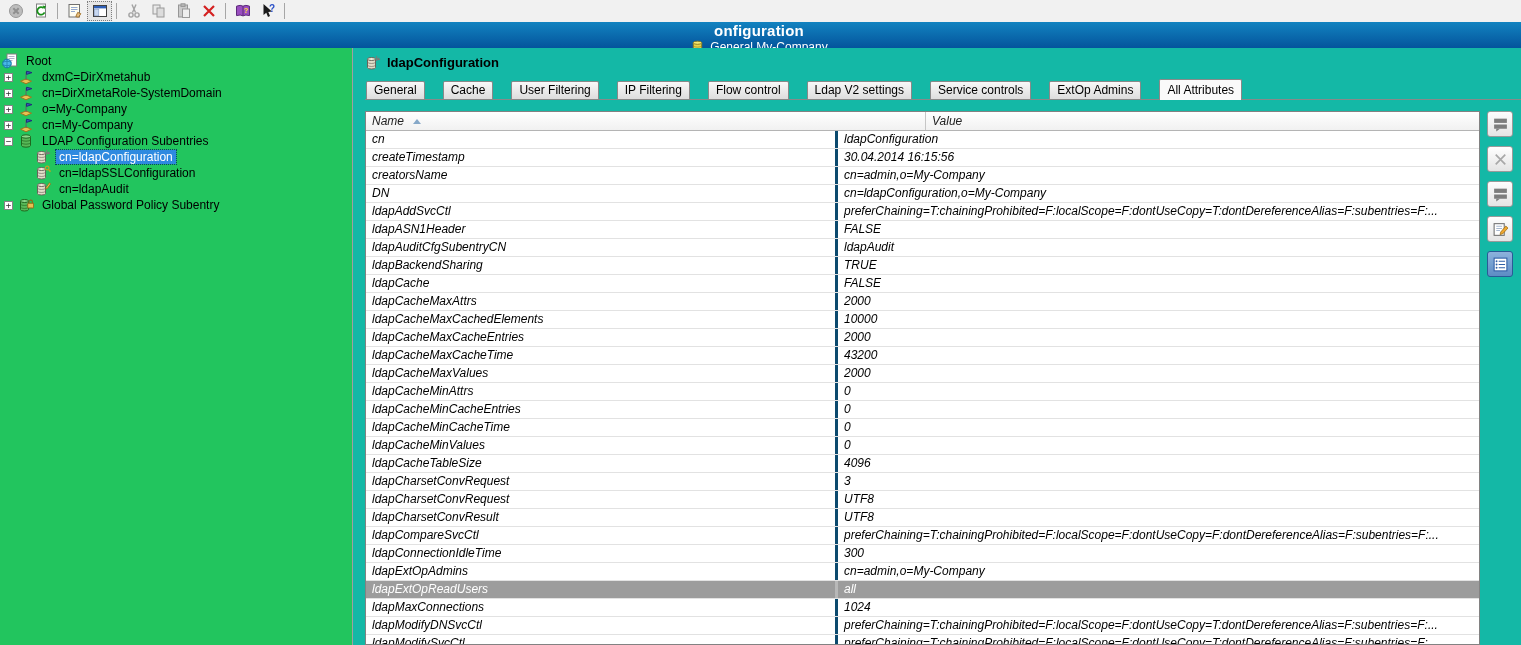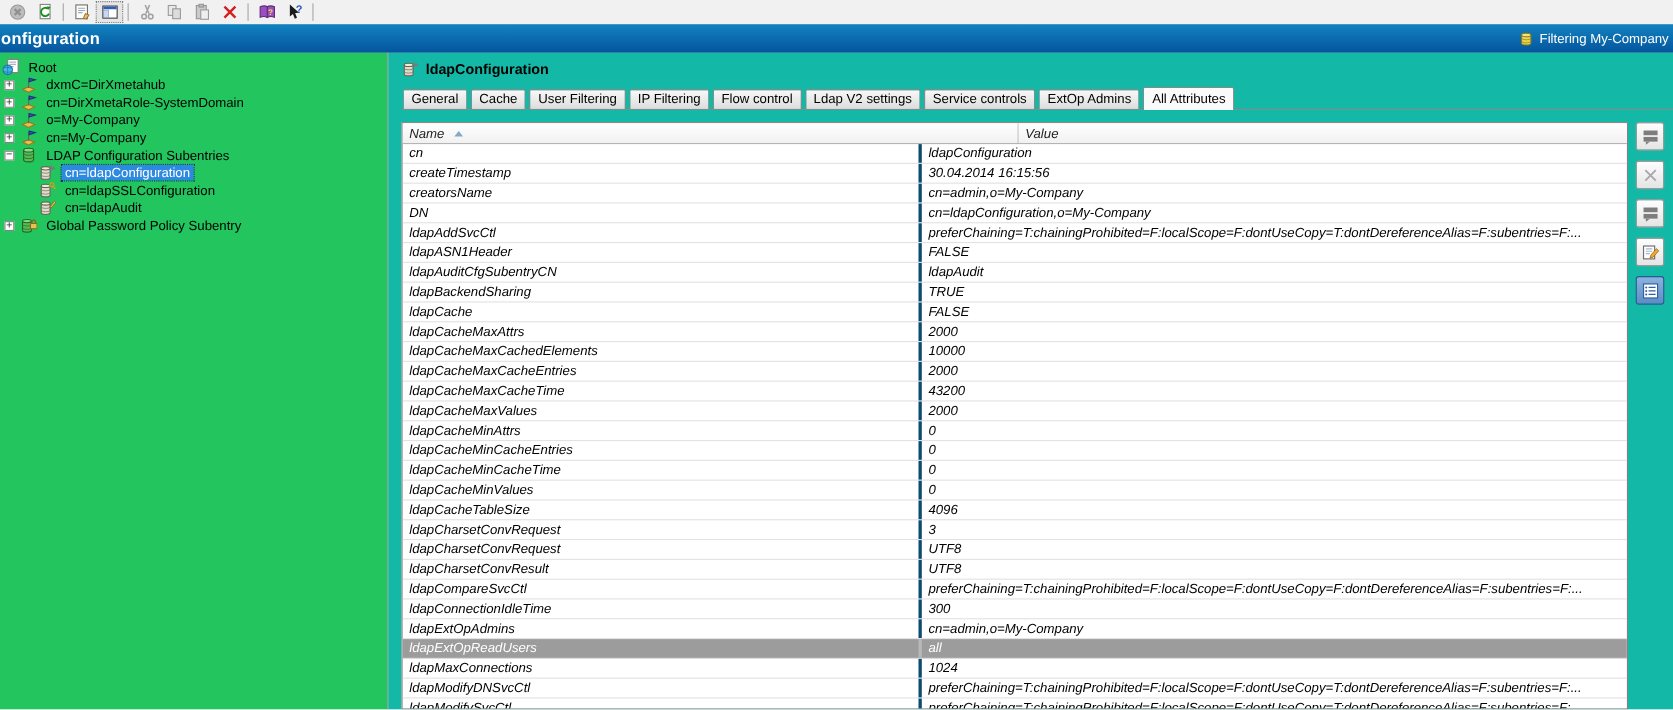--- a/index.html
+++ b/index.html
@@ -9,21 +9,21 @@
   
   .toolbar { height:22px; display:flex; align-items:center; background:#f1f1f1; padding-left:3px; }
   .tb-btn { width:25px; height:20px; border:1px solid transparent; background:transparent;
             display:flex; align-items:center; justify-content:center; padding:0; }
   .tb-btn.pressed { border:1px dotted #7e7e7e; background:#e6e6e6; }
   .icon svg { width:16px; height:16px; display:block; }
   .tb-sep { width:1px; height:16px; background:#a6a6a6; margin:0 4px; flex:none; }
 
   
   .titlebar { height:26px; background:linear-gradient(var(--titlebar-top), var(--titlebar-bottom));
-              color:#fff; display:flex; align-items:center; justify-content:space-between; padding:0 4px 0 1px; }
+              color:#fff; display:flex; align-items:center; justify-content:space-between; padding:0 4px 0 1px;flex-direction:column; }
   .win-title { font-size:15px; font-weight:bold; letter-spacing:.2px; }
   .connection { display:flex; align-items:center; gap:5px; font-size:12px; }
   .connection .icon svg { width:15px; height:15px; }
 
   
   .main { display:flex; height:597px; }
   .tree-panel { width:353px; flex:none; background:#22c55e; border-right:1px solid #a0a0a0; padding-top:5px; overflow:hidden; }
   .tree-row { height:16px; display:flex; align-items:center; white-space:nowrap; }
   .expander { width:9px; height:9px; border:1px solid #848484; background:#fff; flex:none;
               font:9px/7px "DejaVu Sans Mono", monospace; text-align:center; color:#333; margin:0 5px 0 2px; }
@@ -32,21 +32,21 @@
   .tree-label { padding:0 3px; line-height:14px; }
   .tree-label.selected { background:var(--tree-selection); color:#fff; outline:1px dotted #0a3a6a; }
 
   
   .main-panel { flex:1; min-width:0; background:#14b8a6; padding:6px 0 0 12px; overflow:hidden; }
   .panel-header { display:flex; align-items:center; gap:6px; font-size:13px; font-weight:bold; height:17px; margin-bottom:8px; }
   .panel-header .icon svg { width:16px; height:16px; }
 
   .tabs { display:flex; align-items:flex-end; border-bottom:1px solid #898989; height:21px; padding-left:1px; }
   .tab { border:1px solid #898989; border-bottom:none; border-radius:2px 2px 0 0;
-         background:linear-gradient(#f8f8f8,#dddddd); padding:0 7px; margin-right:3px;
+         background:linear-gradient(#f8f8f8,#dddddd); padding:0 7px; margin-right:18px;
          height:18px; line-height:17px; font-size:12px; white-space:nowrap; }
   .tab.active { background:#fafafa; height:21px; line-height:20px; margin-bottom:-1px; position:relative; z-index:2; }
 
   .tab-body { display:flex; margin-top:11px;font-style:italic; }
   .table-wrap { width:1115px; flex:none; height:534px; border:1px solid #828282; background:#fff; overflow:hidden; }
   .thead { display:flex; height:19px; background:linear-gradient(#ffffff,#f1f1f1); border-bottom:1px solid #b4b4b4; }
   .th { color:#222; padding-left:6px; display:flex; align-items:center; }
   .th.name { width:560px; border-right:1px solid #c6c6c6; gap:9px; }
   .th.value { flex:1; }
   .sort-asc { width:0; height:0; border-left:4px solid transparent; border-right:4px solid transparent; border-bottom:5px solid #86a8c8; }
@@ -161,21 +161,21 @@
 <div class="titlebar">
   <span class="win-title">onfiguration</span>
   <span class="connection">
     <span class="icon">
         <svg viewBox="0 0 16 16">
           <path d="M3.5 4v8a4.5 1.7 0 0 0 9 0V4" fill="#e8d44a" stroke="#8a7a20"></path>
           <ellipse cx="8" cy="4" rx="4.5" ry="1.7" fill="#f5e870" stroke="#8a7a20"></ellipse>
           <path d="M3.5 7a4.5 1.7 0 0 0 9 0M3.5 10a4.5 1.7 0 0 0 9 0" fill="none" stroke="#8a7a20" stroke-width=".6"></path>
         </svg>
       </span>
-    <span>Filtering My-Company</span>
+    <span>General My-Company</span>
   </span>
 </div>
 
 <div class="main">
   <div class="tree-panel" id="tree">
       <div class="tree-row" style="padding-left:2px">
         <span class="icon">
           <svg viewBox="0 0 16 16">
             <rect x="5" y="1" width="9.5" height="12" fill="#fff" stroke="#808080"></rect>
             <path d="M6.5 3.5h6M6.5 5.5h6M6.5 7.5h4" stroke="#b0b0c8"></path>

